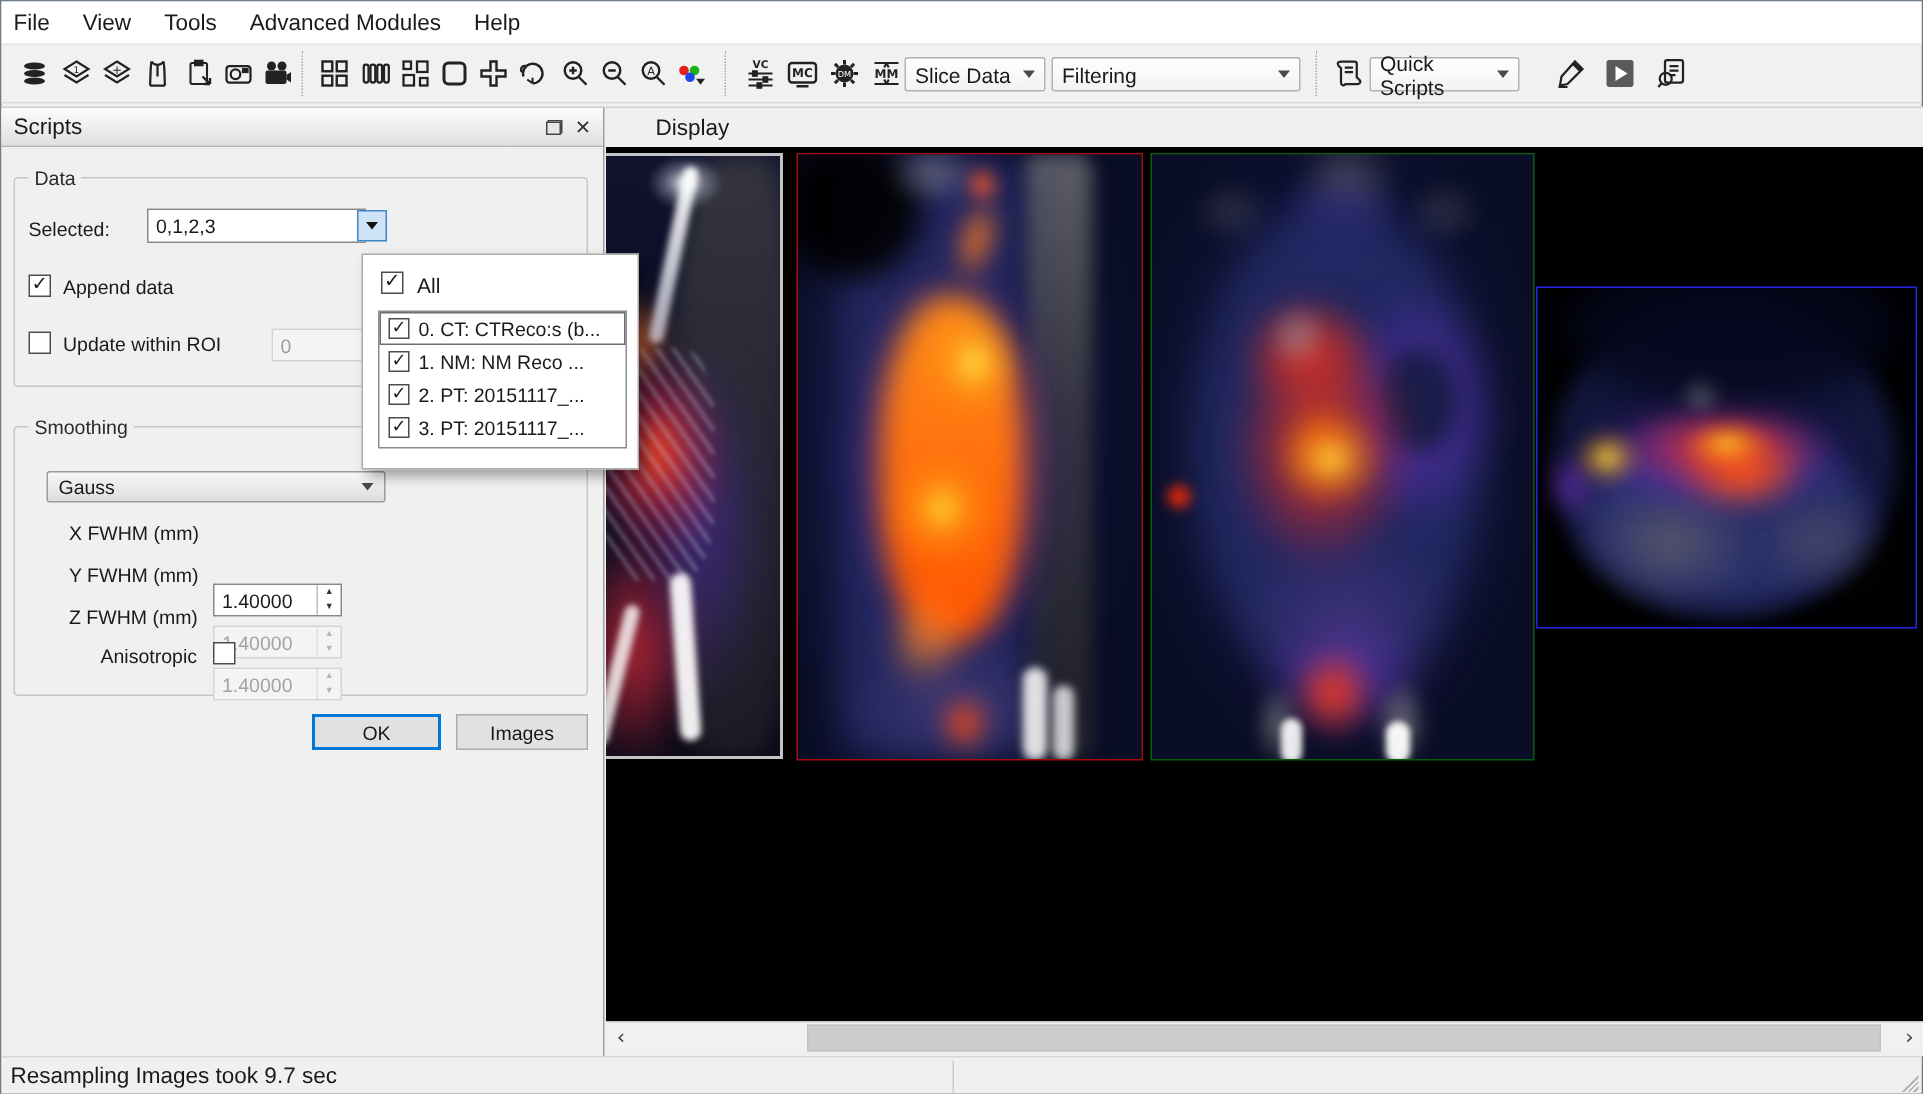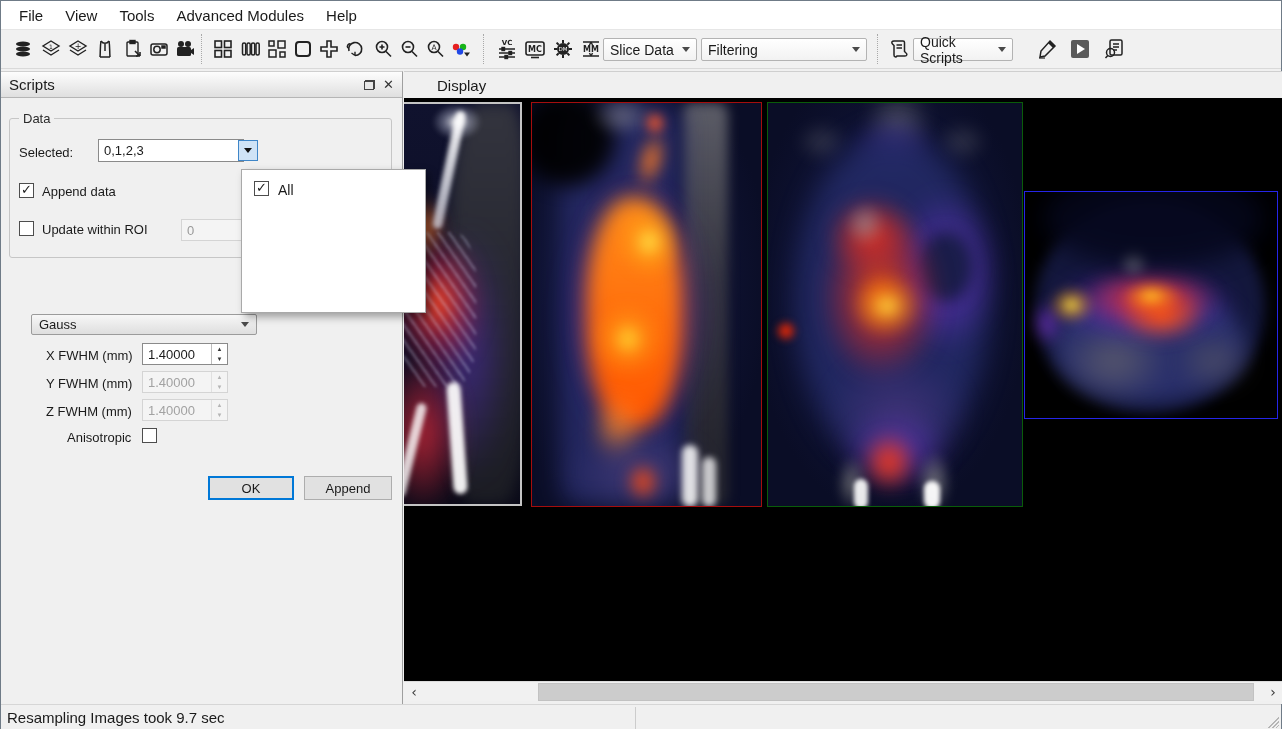--- a/index.html
+++ b/index.html
@@ -3,21 +3,21 @@
 <meta charset="utf-8">
 <style>
   * { margin:0; padding:0; box-sizing:border-box; }
   html,body { width:1282px; height:729px; overflow:hidden; }
   body { font-family:"Liberation Sans", sans-serif; color:#1a1a1a; background:#f0f0f0; }
   .app { position:relative; width:1282px; height:729px; background:#f0f0f0; border:1px solid #6f7b87; }
 
   
   .menubar { position:absolute; left:0; top:0; width:100%; height:28px; background:#ffffff; display:flex; align-items:center; }
   .menu-item { font-size:15px; padding:0 11px; height:28px; display:flex; align-items:center; cursor:default; }
-  .menu-item:first-child { padding-left:18px; }
+  .menu-item:first-child { padding-left:8px; }
 
   
   .toolbar { position:absolute; left:0; top:28px; width:100%; height:40px; background:#f1f1f1; border-top:1px solid #e6e6e6; border-bottom:1px solid #d9d9d9; }
   .tbtn { position:absolute; top:3px; width:28px; height:32px; display:flex; align-items:center; justify-content:center; border-radius:2px; }
   .tbtn svg { display:block; }
   .tsep { position:absolute; top:4px; width:0; height:30px; border-left:1px dotted #a9a9a9; }
   .tcombo { position:absolute; top:8px; height:23px; background:linear-gradient(#ffffff,#f2f2f2); border:1px solid #b3b3b3; border-radius:2px; font-size:14px; display:flex; align-items:center; padding:0 6px; }
   .tcombo .caret { margin-left:auto; }
   .caret { width:0; height:0; border-left:4px solid transparent; border-right:4px solid transparent; border-top:5px solid #4a4a4a; }
 
@@ -37,21 +37,21 @@
   .form-label { position:absolute; font-size:13px; color:#1a1a1a; }
   .textfield { position:absolute; background:#ffffff; border:1px solid #8a8a8a; font-size:13px; display:flex; align-items:center; padding:0 5px; }
   .textfield.disabled { background:#f4f4f4; border-color:#d4d4d4; color:#9a9a9a; }
 
   .checkbox { position:absolute; width:15px; height:15px; background:#ffffff; border:1px solid #4d4d4d; display:flex; align-items:center; justify-content:center; }
   .checkbox.checked::after { content:"✓"; font-size:13px; font-weight:bold; color:#1a1a1a; margin-top:-2px; font-family:"DejaVu Sans", sans-serif; }
 
   .drop-btn { position:absolute; width:20px; height:21px; background:#cfe3f6; border:1px solid #3f86c8; display:flex; align-items:center; justify-content:center; }
   .drop-btn .caret { border-top-color:#111; }
 
-  .spinfield { position:absolute; background:#ffffff; border:1px solid #8a8a8a; font-size:13px; display:flex; align-items:center; }
+  .spinfield { position:absolute; background:#ffffff; border:1px solid #8a8a8a; font-size:13px; display:flex; align-items:center;margin-top:46px; }
   .spinfield .val { flex:1; padding:0 5px; }
   .spin-btns { width:16px; height:100%; border-left:1px solid #bdbdbd; display:flex; flex-direction:column; }
   .spin-btns span { flex:1; display:flex; align-items:center; justify-content:center; font-size:6px; color:#333; }
   .spinfield.disabled { background:#f4f4f4; border-color:#d4d4d4; color:#a2a2a2; }
   .spinfield.disabled .spin-btns span { color:#b5b5b5; }
   .spinfield.disabled .spin-btns { border-left-color:#e0e0e0; }
 
   .qcombo { position:absolute; height:21px; background:linear-gradient(#f7f7f7,#dedede); border:1px solid #9b9b9b; border-radius:2px; font-size:13px; display:flex; align-items:center; padding:0 7px; }
   .qcombo .caret { margin-left:auto; }
 
@@ -402,20 +402,23 @@
         <span class="caret"></span>
       </div>
 
     <div class="checkbox checked" style="left:18px; top:111px"></div>
     <span class="form-label" style="left:41px; top:112px">Append data</span>
 
     <div class="checkbox" style="left:18px; top:149px"></div>
     <span class="form-label" style="left:41px; top:150px">Update within ROI</span>
     <div class="textfield disabled" style="left:180px; top:147px; width:72px; height:22px">0</div>
 
+    <div class="groupbox" style="left:8px; top:212px; width:383px; height:180px">
+      <span class="groupbox-label">Smoothing</span>
+    </div>
     <div class="qcombo" style="left:30px; top:242px; width:226px">
       <span>Gauss</span>
       <span class="caret"></span>
     </div>
 
     <span class="form-label" style="left:45px; top:276px">X FWHM (mm)</span>
     <div class="spinfield" style="left:141px; top:271px; width:86px; height:22px">
       <span class="val">1.40000</span>
       <span class="spin-btns">
           <span>▲</span>
@@ -438,26 +441,44 @@
       <span class="spin-btns">
           <span>▲</span>
           <span>▼</span>
         </span>
     </div>
 
     <span class="form-label" style="left:66px; top:358px">Anisotropic</span>
     <div class="checkbox" style="left:141px; top:356px"></div>
 
     <div class="btn default" style="left:207px; top:404px; width:86px">OK</div>
-    <div class="btn" style="left:303px; top:404px; width:88px">Append</div>
+    <div class="btn" style="left:303px; top:404px; width:88px">Images</div>
   </div>
 
   <div class="popup">
     <div class="checkbox checked" style="left:12px; top:11px"></div>
     <span class="popup-all-label">All</span>
+    <div class="popup-list">
+      <div class="plist-row focused">
+        <span class="rcb"></span>
+        <span class="rlabel">0. CT: CTReco:s (b...</span>
+      </div>
+      <div class="plist-row">
+        <span class="rcb"></span>
+        <span class="rlabel">1. NM: NM Reco ...</span>
+      </div>
+      <div class="plist-row">
+        <span class="rcb"></span>
+        <span class="rlabel">2. PT: 20151117_...</span>
+      </div>
+      <div class="plist-row">
+        <span class="rcb"></span>
+        <span class="rlabel">3. PT: 20151117_...</span>
+      </div>
+    </div>
   </div>
 
   <div class="display-panel">
     <div class="display-header">
       <span class="display-title">Display</span>
     </div>
     <div class="display-canvas">
 
       <div class="view view-1">
         <div class="blob v1-bg"></div>

